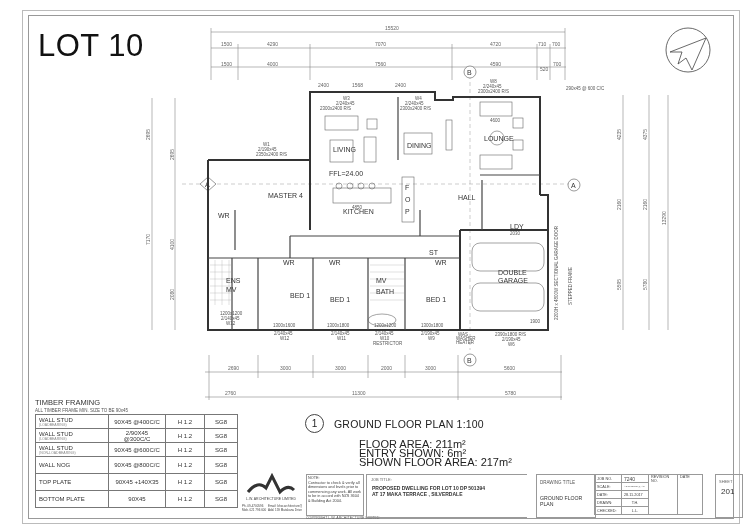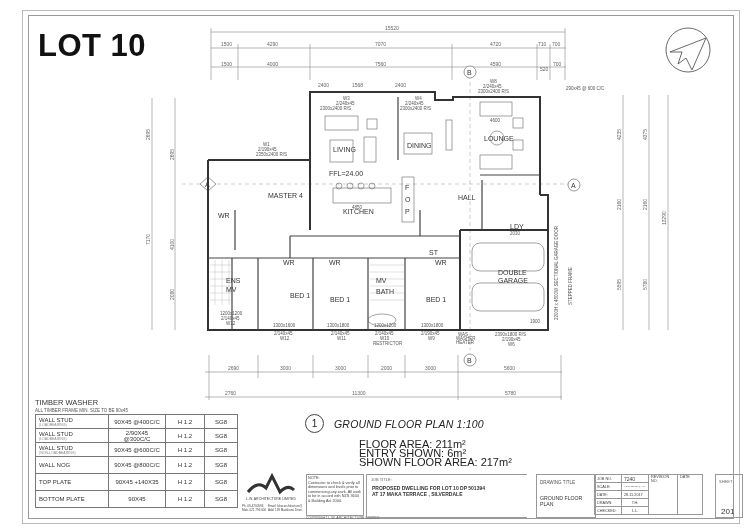--- a/index.html
+++ b/index.html
@@ -1,54 +1,54 @@
 <!DOCTYPE html>
 <html><head>
 <meta charset="utf-8">
 <style>
   html,body{margin:0;padding:0;background:#fff;}
   body{width:750px;height:528px;position:relative;overflow:hidden;font-family:"Liberation Sans",sans-serif;color:#222;}
   .abs{position:absolute;}
   .frame-outer{left:22px;top:10px;width:716px;height:512px;border:1px solid #bbb;}
   .frame-inner{left:28px;top:15px;width:704px;height:502px;border:1px solid #999;}
-  .lot-title{left:38px;top:28px;font-size:31px;font-weight:bold;letter-spacing:0.5px;color:#111;}
+  .lot-title{left:38px;top:28px;font-size:31px;font-weight:normal;letter-spacing:0.5px;color:#111;}
   svg text{font-family:"Liberation Sans",sans-serif;}
   .dim{font-size:5px;fill:#666;}
   .room{font-size:7px;fill:#333;}
   .small{font-size:4.5px;fill:#555;}
   .timber{left:35px;top:398px;}
   .timber-title{font-size:7.5px;color:#333;}
   .timber-sub{font-size:4.5px;color:#555;margin-top:1px;}
   table.tf{border-collapse:collapse;margin-top:1px;}
   table.tf td{border:1px solid #777;font-size:6px;color:#333;height:13px;padding:0 3px;}
   td.c1{width:66px;text-align:left;}
   td.c2{width:50px;text-align:center;}
   td.c3{width:32px;text-align:center;}
   td.c4{width:26px;text-align:center;}
   .sub-note{display:block;font-size:3.5px;color:#888;line-height:4px;}
   .plan-label{left:305px;top:414px;display:flex;align-items:center;}
   .plan-num{width:17px;height:17px;border:1px solid #444;border-radius:50%;display:flex;align-items:center;justify-content:center;font-size:10px;}
-  .plan-title{font-size:10.5px;margin-left:10px;letter-spacing:0.2px;font-style:italic;}
+  .plan-title{font-size:10.5px;margin-left:10px;letter-spacing:0.2px;}
   .areas{left:359px;top:440px;font-size:11px;line-height:9px;color:#222;}
   .title-block{left:240px;top:470px;width:508px;height:52px;}
   .tb-logo{left:0;top:0;width:62px;height:45px;}
   .tb-note{left:66px;top:4px;width:54px;height:38px;border:1px solid #999;font-size:3.8px;line-height:4.6px;color:#444;padding:1px;}
   .tb-copy{left:66px;top:46px;font-size:3.6px;color:#555;}
   .tb-job{left:126px;top:4px;width:160px;height:42px;border-left:1px solid #999;border-top:1px solid #999;border-bottom:1px solid #999;}
   .tb-job-lbl{left:4px;top:2px;font-size:4px;color:#666;}
   .tb-job-txt{left:5px;top:10px;font-size:5px;font-weight:bold;color:#333;line-height:6px;}
   .tb-draw{left:296px;top:4px;width:58px;height:42px;border:1px solid #999;}
   .tb-draw-lbl{left:3px;top:5px;font-size:4.5px;color:#555;}
   .tb-draw-val{left:3px;top:20px;font-size:5.2px;color:#333;}
   .tb-grid{left:354px;top:4px;width:116px;height:42px;}
   table.meta{border-collapse:collapse;}
   table.meta td{border:1px solid #999;font-size:3.8px;color:#444;height:7px;padding:0 2px;}
   .tb-sheet{left:475px;top:4px;width:26px;height:42px;border:1px solid #999;}
   .tb-sheet-lbl{left:3px;top:4px;font-size:4px;color:#666;}
-  .tb-sheet-val{left:5px;top:32px;font-size:8px;color:#333;}
+  .tb-sheet-val{left:5px;top:12px;font-size:8px;color:#333;}
 </style>
 </head>
 <body>
 
 <div class="abs frame-outer"></div>
 <div class="abs frame-inner"></div>
 
 <div class="abs lot-title">LOT 10</div>
 
 <svg class="abs" style="left:0;top:0" width="750" height="528" viewBox="0 0 750 528">
@@ -283,21 +283,21 @@
   <text class="small" x="510" y="235">2030</text>
   <text class="small" x="530" y="323">1900</text>
 
   <g stroke="#444" stroke-width="0.8" fill="none">
     <circle cx="688" cy="50" r="22"></circle>
     <polyline points="670,52 706,38 692,70 686,58 678,64 682,52 670,52"></polyline>
   </g>
 </svg>
 
 <div class="abs timber">
-  <div class="timber-title">TIMBER WASHER</div>
+  <div class="timber-title">TIMBER FRAMING</div>
   <div class="timber-sub">ALL TIMBER FRAME MIN. SIZE TO BE 90x45</div>
   <table class="tf">
     <tbody>
         <tr>
       <td class="c1"><span>WALL STUD</span><span class="sub-note">(LOADBEARING)</span></td>
       <td class="c2">90X45 @400C/C</td>
       <td class="c3">H 1.2</td>
       <td class="c4">SG8</td>
     </tr>
     <tr>

